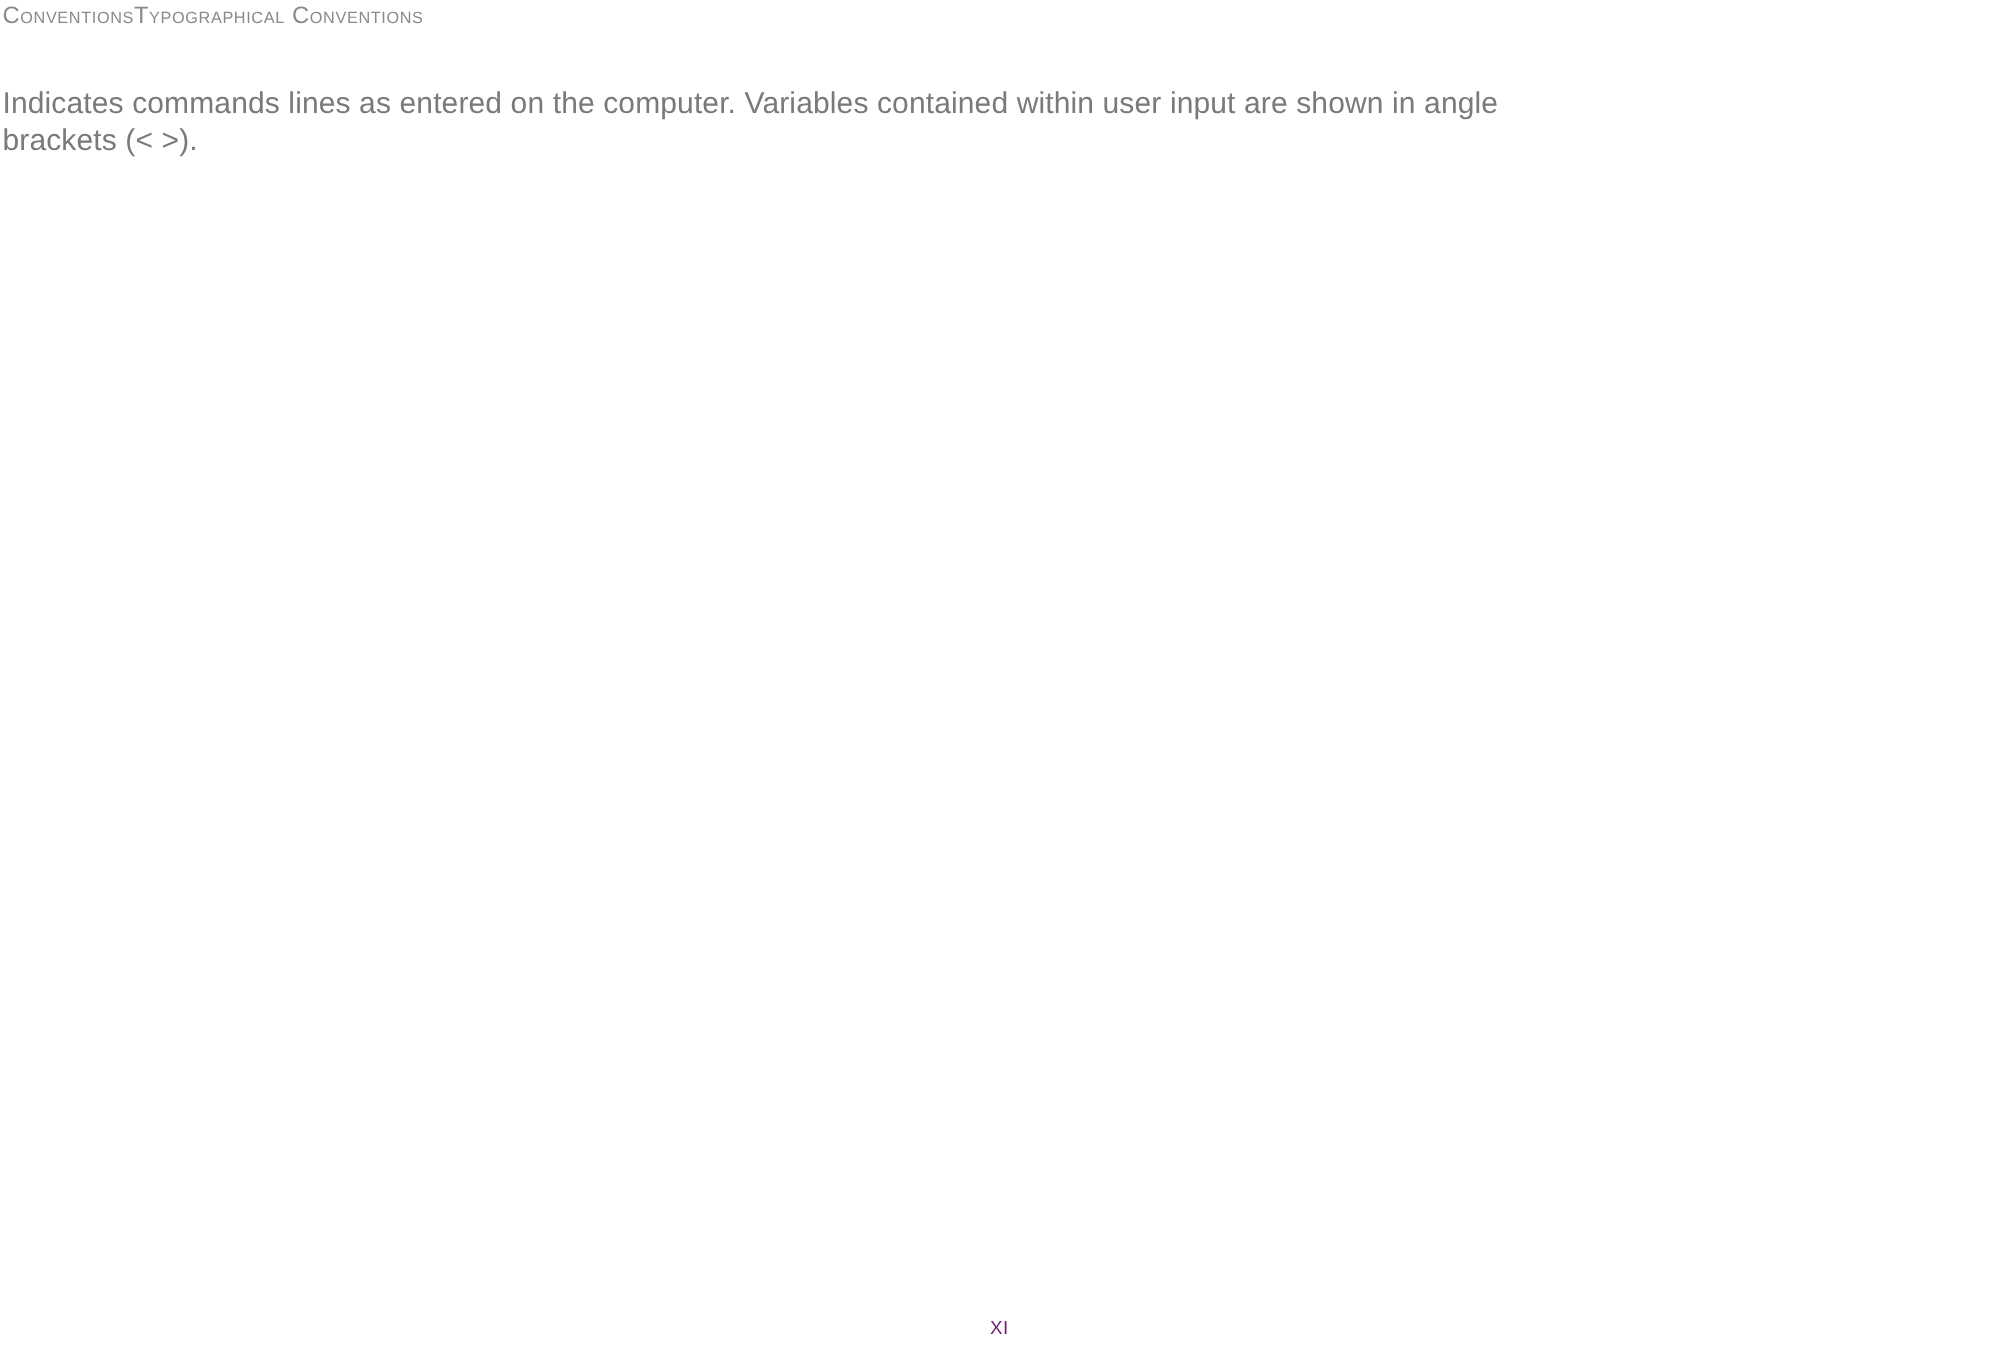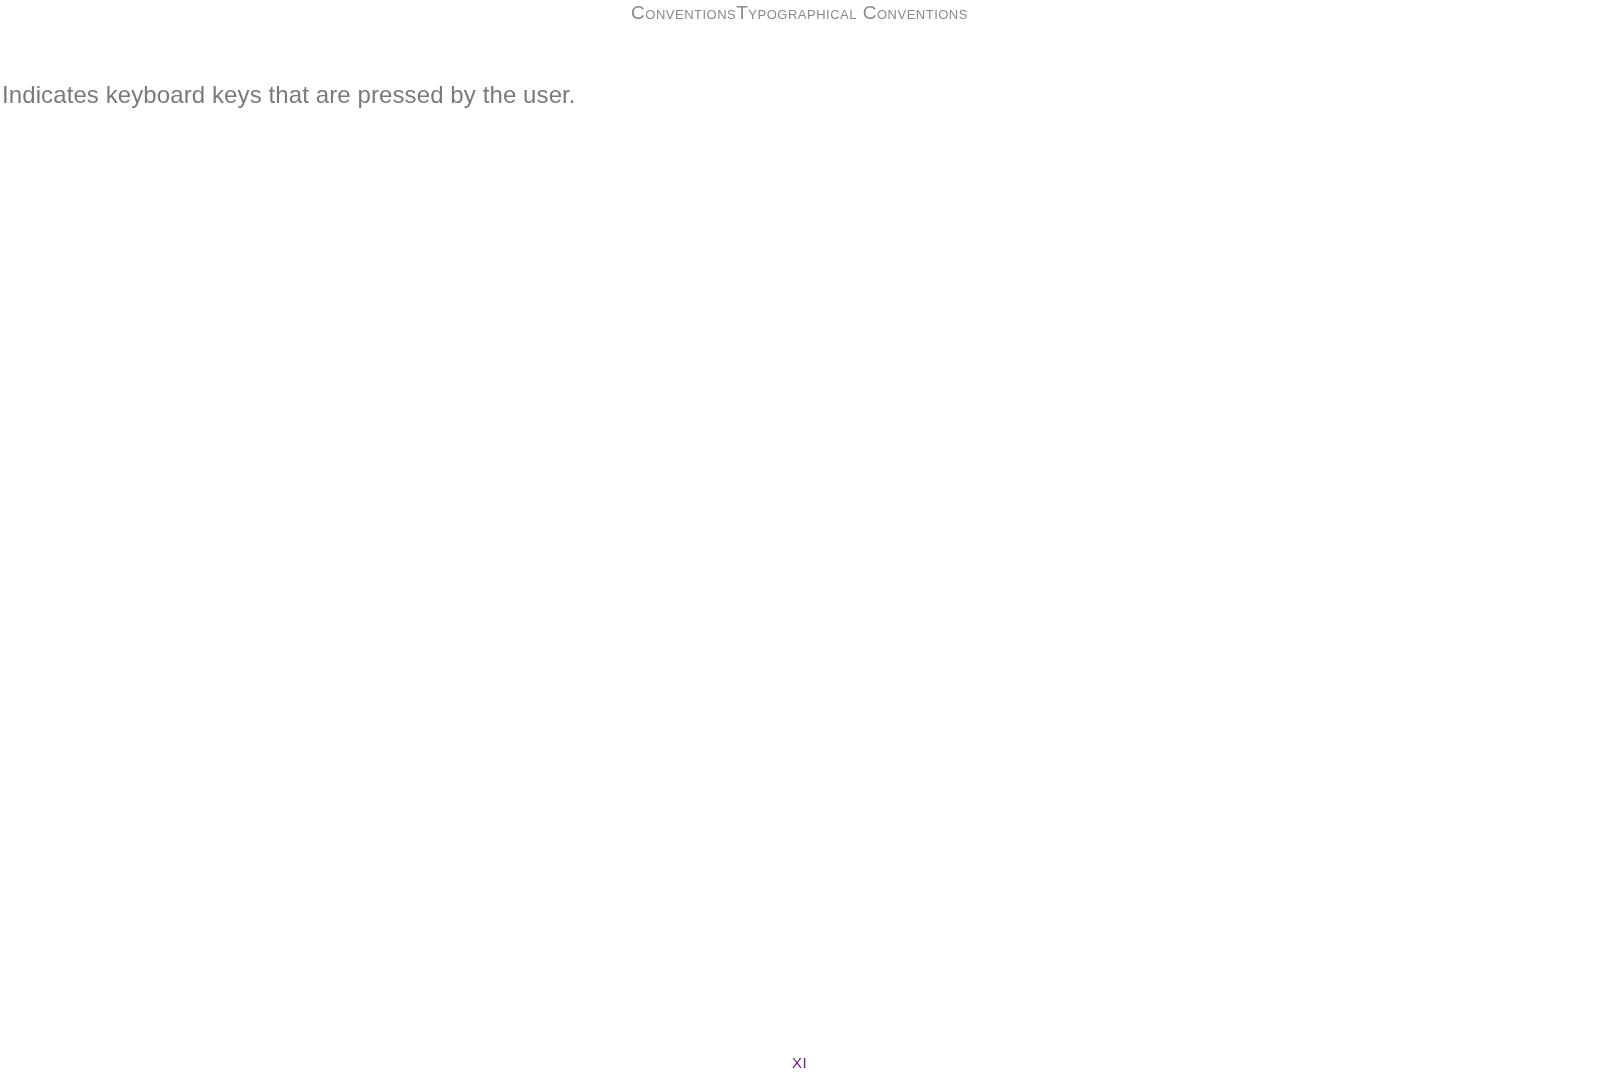--- a/index.html
+++ b/index.html
@@ -10,21 +10,21 @@
     body {
       width: 1599px;
       height: 1091px;
       font-family: Arial, Helvetica, sans-serif;
       background: #ffffff;
       position: relative;
       color: #7a7a7a;
     }
     .header {
       display: flex;
-      justify-content: center;
+      justify-content: flex-start;
       align-items: flex-start;
       padding: 2px 2px 0 2px;
     }
     .header-left, .header-right {
       font-variant: small-caps;
       font-size: 19px;
       letter-spacing: 0.5px;
       color: #8a8a8a;
     }
     .content {
@@ -62,16 +62,16 @@
   </style>
 </head>
 <body>
 
 <div class="header">
   <div class="header-left">Conventions</div>
   <div class="header-right">Typographical Conventions</div>
 </div>
 
 <div class="content">
-  <p class="para second">Indicates keyboard keys that are pressed by the user.</p>
+  <p class="para first">Indicates commands lines as entered on the computer. Variables contained within user input are shown in angle brackets (&lt; &gt;).</p>
 </div>
 
 <div class="page-number">XI</div>
 
 </body></html>

